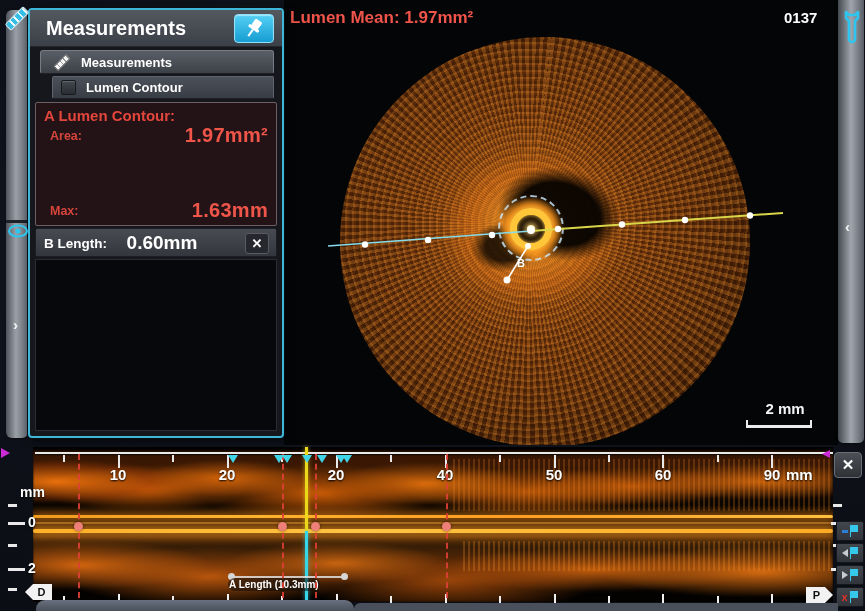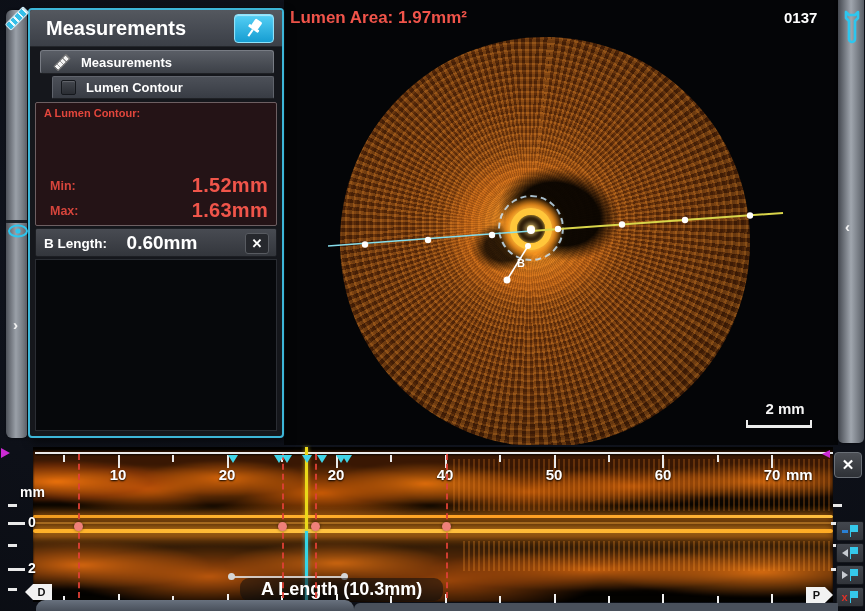--- a/index.html
+++ b/index.html
@@ -43,21 +43,21 @@
     margin-left:12px;margin-right:10px;flex:none;}
   .meas-btn span{color:#fff;font-weight:bold;font-size:13px;}
   .lumen-row{position:absolute;left:22px;top:66px;width:222px;height:23px;border-radius:2px;
     background:linear-gradient(#4c5058,#383c44);border:1px solid #60646c;border-bottom-color:#1f2125;
     display:flex;align-items:center;}
   .checkbox{width:15px;height:15px;margin-left:8px;margin-right:10px;border-radius:2px;flex:none;
     background:linear-gradient(#43474e,#2a2d33);border:1px solid #15181d;box-shadow:inset 0 1px 1px rgba(255,255,255,.18);}
   .lumen-row span{color:#fff;font-weight:bold;font-size:13px;}
   .contour-box{position:absolute;left:5px;top:92px;width:242px;height:124px;border-radius:2px;
     background:#241316;border:1px solid #6d5f62;}
-  .contour-title{position:absolute;left:8px;top:4px;color:#e2463c;font-weight:bold;font-size:11px;}
+  .contour-title{position:absolute;left:8px;top:4px;color:#e2463c;font-weight:bold;font-size:15px;}
   .c-row{position:absolute;left:10px;width:222px;height:25px;display:flex;align-items:center;justify-content:space-between;}
   .c-row .lab{color:#d6453c;font-weight:bold;font-size:12.5px;padding-left:4px;}
   .c-row .val{color:#f0554a;font-weight:bold;font-size:20px;letter-spacing:.3px;}
   .blen-row{position:absolute;left:5px;top:218px;width:242px;height:29px;border-radius:2px;
     background:linear-gradient(#484b52,#33363c);border:1px solid #1c1e23;}
   .blen-row .lab{position:absolute;left:8px;top:7px;color:#fff;font-weight:bold;font-size:13.5px;}
   .blen-row .val{position:absolute;left:66px;top:3px;width:120px;text-align:center;color:#fff;font-weight:bold;font-size:19px;}
   .mini-close{position:absolute;right:7px;top:4px;width:24px;height:21px;border-radius:3px;
     background:#26282d;border:1px solid #585b61;color:#fff;font-weight:bold;font-size:13px;
     display:flex;align-items:center;justify-content:center;}
@@ -138,22 +138,22 @@
   .bm-tri{position:absolute;top:10px;width:0;height:0;border-left:5px solid transparent;border-right:5px solid transparent;border-top:8px solid #3fd4e8;}
   .cut-line{position:absolute;top:9px;height:144px;width:0;border-left:2px dashed #df3f36;opacity:.9;}
   .cut-dot{position:absolute;top:77px;width:9px;height:9px;border-radius:50%;background:#ef8079;box-shadow:0 0 3px rgba(0,0,0,.6);}
   .cursor-y{position:absolute;left:305px;top:2px;width:2.5px;height:84px;background:#ead819;box-shadow:0 0 4px rgba(240,220,40,.7);}
   .cursor-c{position:absolute;left:305px;top:86px;width:2.5px;height:71px;background:#35d6e6;box-shadow:0 0 4px rgba(60,210,230,.7);}
   .axis-mm{position:absolute;left:20px;top:39px;color:#fff;font-weight:bold;font-size:14px;text-shadow:0 1px 2px #000;}
   .ax-tick{position:absolute;left:8px;height:2.5px;background:#e9e9e9;}
   .ax-lab{position:absolute;left:28px;color:#fff;font-weight:bold;font-size:14px;text-shadow:0 1px 2px #000;}
   .alen-line{position:absolute;left:232px;top:131px;width:113px;height:2px;background:rgba(225,225,225,.85);}
   .alen-dot{position:absolute;top:128px;width:7px;height:7px;border-radius:50%;background:#d6d6d6;}
-  .alen-label{position:absolute;left:240px;top:133px;padding:1px 21px;border-radius:9px;background:rgba(15,15,15,.55);
-    color:#fff;font-weight:bold;font-size:18px;white-space:nowrap;}
+  .alen-label{position:absolute;left:228px;top:133px;padding:1px 1px;border-radius:9px;background:rgba(15,15,15,.55);
+    color:#fff;font-weight:bold;font-size:10px;white-space:nowrap;}
   .flag{position:absolute;width:27px;height:16px;background:#f2f2f2;color:#111;font-weight:bold;font-size:11px;
     display:flex;align-items:center;justify-content:center;}
   .flag-d{left:25px;top:139px;clip-path:polygon(0 50%,30% 0,100% 0,100% 100%,30% 100%);padding-left:6px;}
   .flag-p{left:806px;top:142px;clip-path:polygon(0 0,70% 0,100% 50%,70% 100%,0 100%);padding-right:6px;}
   .mag-start{position:absolute;left:1px;top:3px;width:0;height:0;border-top:5px solid transparent;border-bottom:5px solid transparent;border-left:9px solid #cc2ad4;}
   .mag-end{position:absolute;left:822px;top:5px;width:0;height:0;border-top:4px solid transparent;border-bottom:4px solid transparent;border-right:8px solid #cc2ad4;}
   .lv-close{position:absolute;left:834px;top:7px;width:28px;height:26px;border-radius:4px;z-index:5;
     background:linear-gradient(#4c4f55,#2e3136);border:1px solid #6a6f76;color:#fff;font-weight:bold;font-size:15px;
     display:flex;align-items:center;justify-content:center;}
   .bm-btn{position:absolute;left:836px;width:28px;height:20px;border-radius:2px;z-index:5;
@@ -239,43 +239,43 @@
     <div class="meas-btn">
       <div class="ruler-small"></div>
       <span>Measurements</span>
     </div>
     <div class="lumen-row">
       <div class="checkbox"></div>
       <span>Lumen Contour</span>
     </div>
     <div class="contour-box">
       <div class="contour-title">A Lumen Contour:</div>
-      <div class="c-row" style="top:70px">
-        <span class="lab">Min:</span>
-        <span class="val">1.52mm</span>
+      <div class="c-row" style="top:20px">
+        <span class="lab">Area:</span>
+        <span class="val">1.97mm²</span>
       </div>
       <div class="c-row" style="top:95px">
         <span class="lab">Max:</span>
         <span class="val">1.63mm</span>
       </div>
     </div>
     <div class="blen-row">
       <span class="lab">B Length:</span>
       <span class="val">0.60mm</span>
       <div class="mini-close">
         <span>✕</span>
       </div>
     </div>
     <div class="panel-body"></div>
   </div>
 
   <div class="abs ruler-big ruler-diag"></div>
 
   <div class="abs lumen-area">
-    <span>Lumen Area:</span>
+    <span>Lumen Mean:</span>
     <span>1.97mm²</span>
   </div>
   <div class="abs frame-num">0137</div>
 
   <div class="abs long-img">
     <div class="t-top"></div>
     <div class="st-top"></div>
     <div class="band-glow"></div>
     <div class="bl1"></div>
     <div class="bl3"></div>
@@ -359,21 +359,21 @@
       <div class="lv-tick" style="left: 717px; height: 7px;"></div>
       <div class="lv-btick" style="left: 717px; bottom: 8px; height: 7px;"></div>
       <div class="lv-tick" style="left: 771px; height: 13px;"></div>
       <div class="lv-btick" style="left: 771px; bottom: 6px; height: 11px;"></div>
       <div class="lv-rlabel" style="left: 101px;">10</div>
       <div class="lv-rlabel" style="left: 210px;">20</div>
       <div class="lv-rlabel" style="left: 319px;">20</div>
       <div class="lv-rlabel" style="left: 428px;">40</div>
       <div class="lv-rlabel" style="left: 537px;">50</div>
       <div class="lv-rlabel" style="left: 646px;">60</div>
-      <div class="lv-rlabel" style="left: 755px;">70</div>
+      <div class="lv-rlabel" style="left: 755px;">90</div>
       <div class="cut-line" style="left: 78px;"></div>
       <div class="cut-dot" style="left: 74px;"></div>
       <div class="cut-line" style="left: 282px;"></div>
       <div class="cut-dot" style="left: 278px;"></div>
       <div class="cut-line" style="left: 315px;"></div>
       <div class="cut-dot" style="left: 311px;"></div>
       <div class="cut-line" style="left: 446px;"></div>
       <div class="cut-dot" style="left: 442px;"></div>
       <div class="bm-tri" style="left: 228px;"></div>
       <div class="bm-tri" style="left: 274px;"></div>

